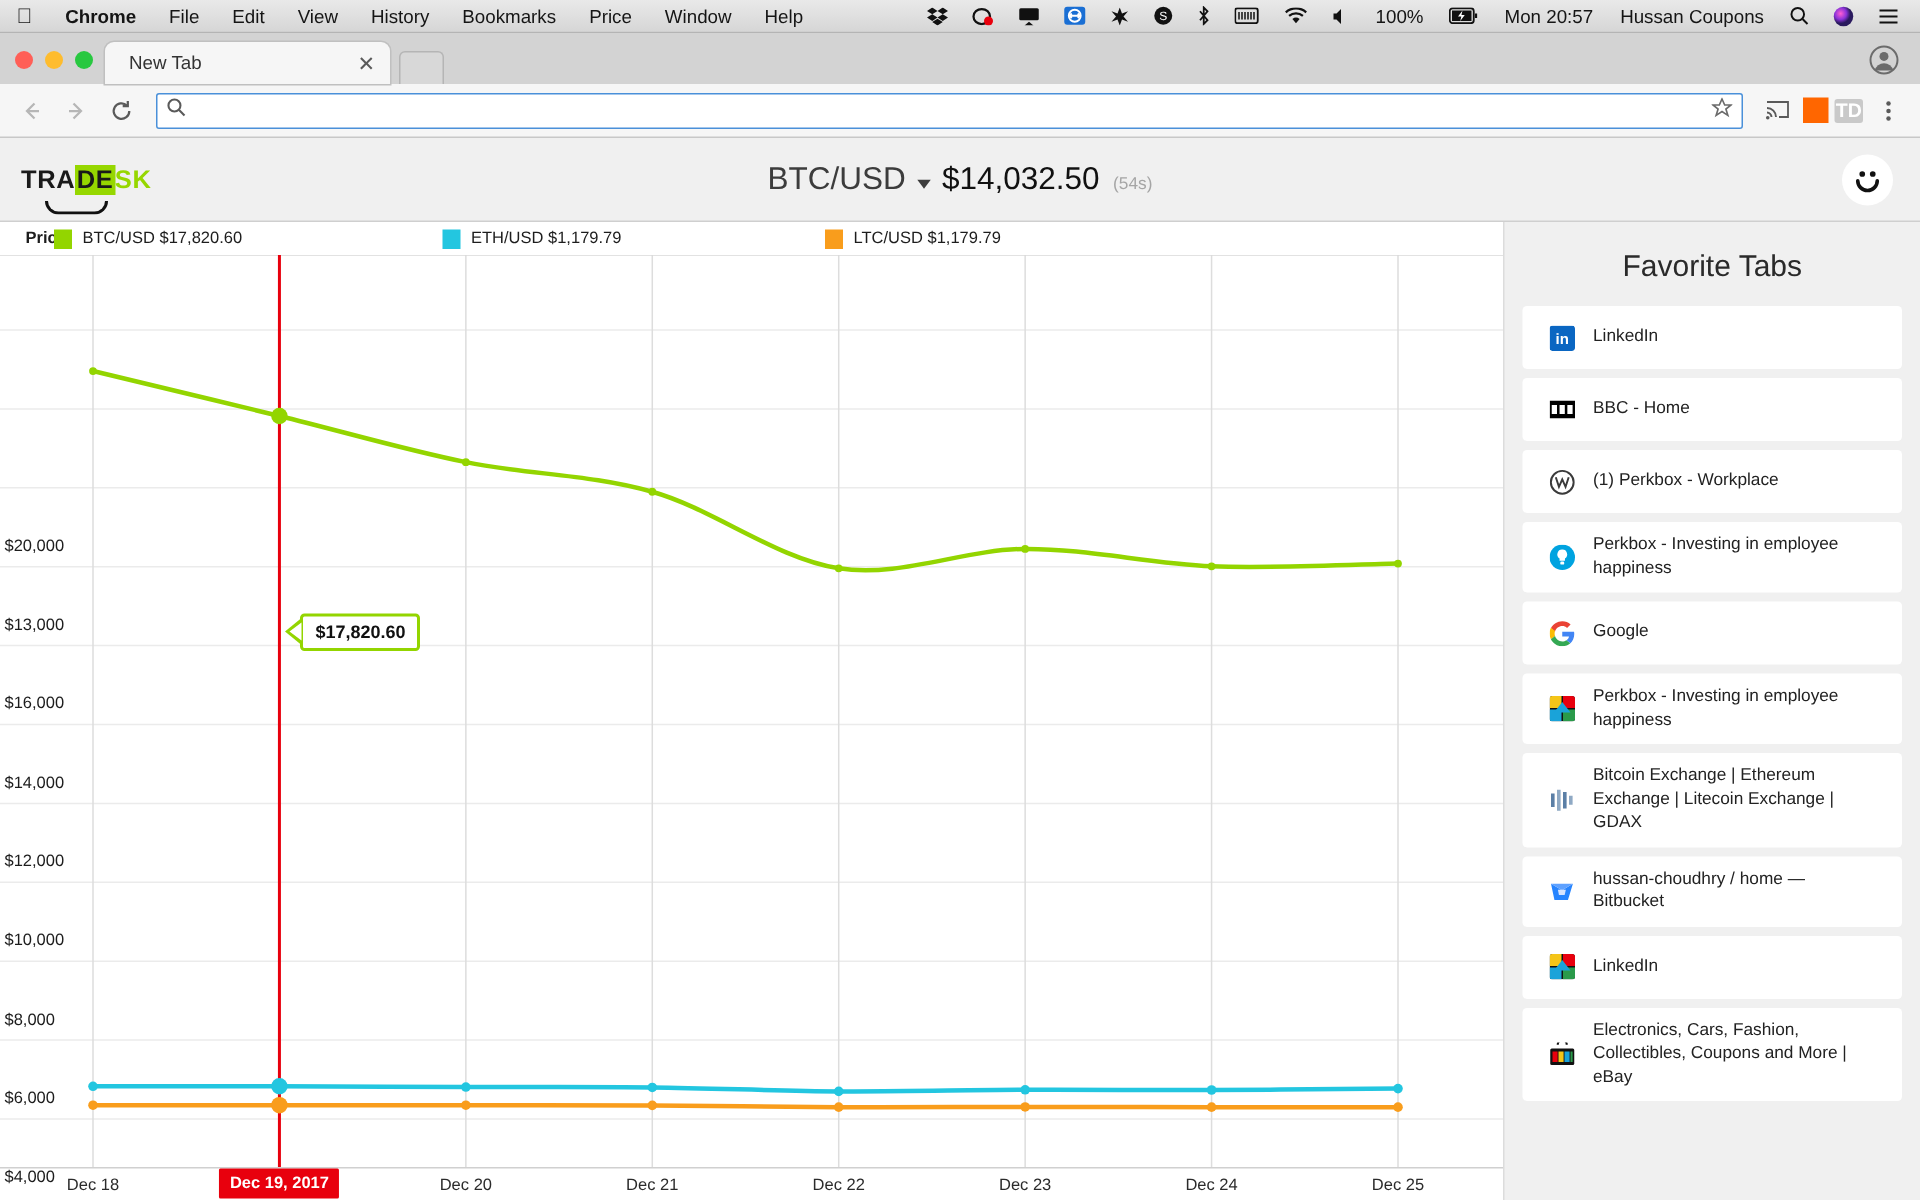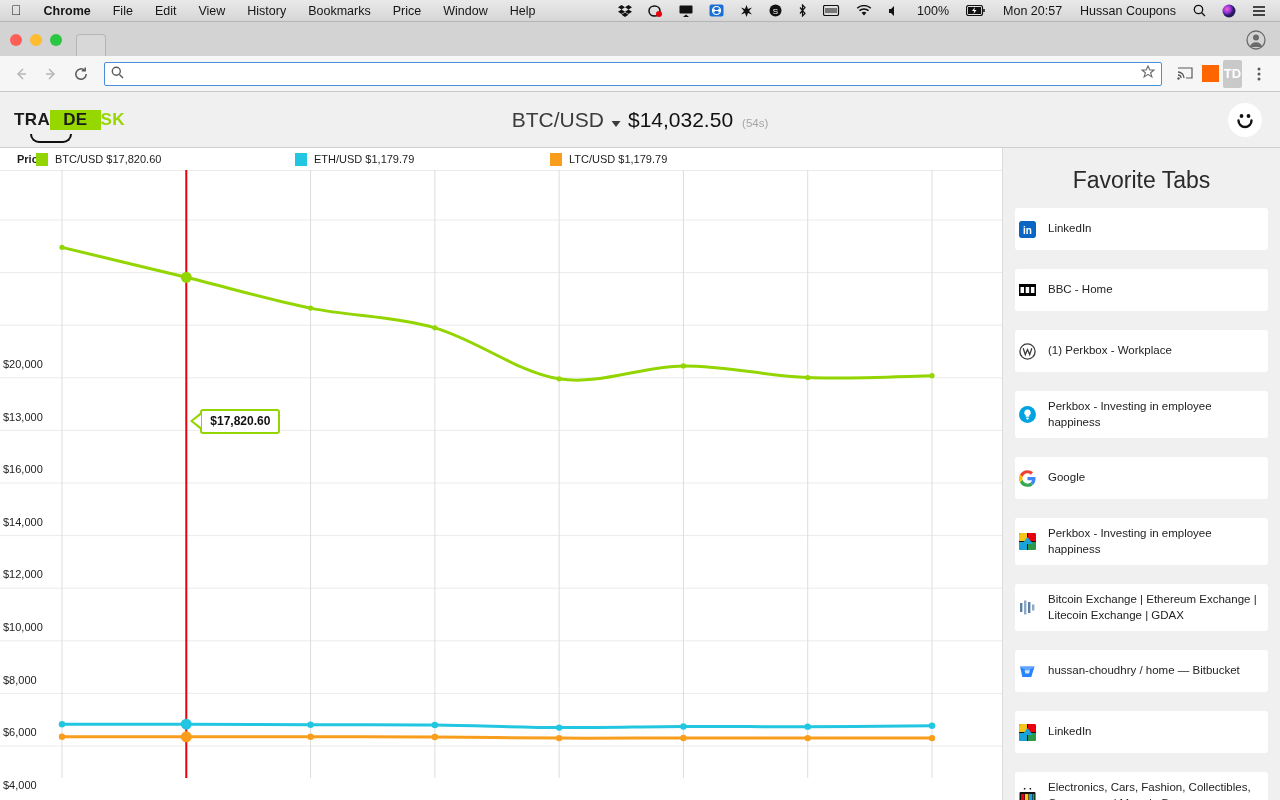--- a/index.html
+++ b/index.html
@@ -79,34 +79,34 @@
     margin: 0 6px; gap: 6px;
   }
   .omnibox input {
     flex: 1; border: none; outline: none; font-size: 12.5px;
     font-family: "Liberation Sans", sans-serif; color: #202020;
     background: transparent;
   }
   .star-btn { color: #6b6b6b; font-size: 13px; }
   .ext-orange { width: 17px; height: 17px; background: #ff6600; }
   .ext-td {
-    width: 19px; height: 28px; background: #c9c9c9; color: #fff;
+    width: 19px; height: 16px; background: #c9c9c9; color: #fff;
     font-size: 13px; font-weight: bold; display: flex;
     align-items: center; justify-content: center; border-radius: 2px;
   }
 
   
   .app-header {
     height: 56px; width: 1280px; background: #f0f0f0;
     border-bottom: 1px solid #cfcfcf;
     display: flex; align-items: center; position: relative;
   }
   .logo { padding-left: 14px; font-size: 17px; font-weight: bold;
           letter-spacing: .4px; color: #1a1a1a; display:flex; align-items:flex-end;}
-  .logo .de { background: #96d700; padding: 0 13px; position: relative; }
+  .logo .de { background: #96d700; padding: 0 1px; position: relative; }
   .logo .sk { color: #96d700; }
   .logo .smile {
     position: absolute; left: 30px; bottom: 4px; width: 42px; height: 9px;
     border: 2px solid #111; border-top: none;
     border-radius: 0 0 40px 40px;
   }
   .ticker {
     position: absolute; left: 0; right: 0;
     display: flex; align-items: baseline; justify-content: center;
     gap: 9px; pointer-events: none;
@@ -178,27 +178,27 @@
     border-right: 8px solid #000; z-index: 1;
   }
 
   
   .sidebar {
     width: 278px; height: 652px; background: #f0f0f0;
     border-left: 1px solid #dcdcdc; padding: 10px 12px 0;
     overflow: hidden;
   }
   .sb-title {
-    text-align: center; font-size: 23px; color: #2a2a2a;
+    text-align: center; font-size: 20px; color: #2a2a2a;
     font-weight: 400; padding: 9px 0 14px;
   }
   .fav {
-    background: #fff; border-radius: 3px; margin-bottom: 19px;
+    background: #fff; border-radius: 3px; margin-bottom: 6px;
     min-height: 42px; display: flex; align-items: center;
-    padding: 8px 4px; gap: 12px;
+    padding: 8px 18px; gap: 12px;
   }
   .fav-ico {
     width: 17px; height: 17px; flex: 0 0 17px;
     display: flex; align-items: center; justify-content: center;
     font-size: 12px; line-height: 1; border-radius: 2px; overflow: hidden;
   }
   .fav-label { font-size: 11.5px; color: #222; line-height: 1.35; }
 </style>
 <style>.tooltip::before,.tooltip::after{display:none}</style></head>
 <body>
@@ -309,20 +309,24 @@
         </svg>
     </span>
   </div>
 </div>
 
 <div class="tabstrip">
   <div class="traffic">
     <span class="tl r"></span>
     <span class="tl y"></span>
     <span class="tl g"></span>
+  </div>
+  <div class="tab">
+    <span class="tab-title">New Tab</span>
+    <span class="tab-close">✕</span>
   </div>
   <div class="newtab"></div>
   <div class="profile-btn">
     <svg width="20" height="20" viewBox="0 0 20 20">
         <circle cx="10" cy="10" r="9" fill="none" stroke="#6b6b6b" stroke-width="1.3"></circle>
         <circle cx="10" cy="7.6" r="3" fill="#6b6b6b"></circle>
         <path d="M3.8 17a6.4 6.4 0 0 1 12.4 0" fill="#6b6b6b"></path>
       </svg>
   </div>
 </div>
@@ -491,20 +495,30 @@
         <div class="ylabel" style="top: 321.2px;">$16,000</div>
         <div class="ylabel" style="top: 268.6px;">$13,000</div>
         <div class="ylabel" style="top: 216px;">$20,000</div>
       </div>
     <div id="tooltips">
         <div class="tooltip" style="border-color: rgb(147, 213, 0); left: 200.286px; top: 261.318px; --none: 1;">$17,820.60</div>
         <span style="position: absolute; left: 190.286px; top: 273.318px; transform: translateY(-50%); width: 0px; height: 0px; border-top: 9px solid transparent; border-bottom: 9px solid transparent; border-right: 11px solid rgb(147, 213, 0); z-index: 9;"></span>
         <span style="position: absolute; left: 193.286px; top: 273.318px; transform: translateY(-50%); width: 0px; height: 0px; border-top: 6px solid transparent; border-bottom: 6px solid transparent; border-right: 8px solid rgb(255, 255, 255); z-index: 11;"></span>
       </div>
 
+    <div class="xaxis" id="xaxis">
+        <div class="xtick" style="left: 62px;">Dec 18</div>
+        <div class="xtick sel" style="left: 186.286px;">Dec 19, 2017</div>
+        <div class="xtick" style="left: 310.571px;">Dec 20</div>
+        <div class="xtick" style="left: 434.857px;">Dec 21</div>
+        <div class="xtick" style="left: 559.143px;">Dec 22</div>
+        <div class="xtick" style="left: 683.429px;">Dec 23</div>
+        <div class="xtick" style="left: 807.714px;">Dec 24</div>
+        <div class="xtick" style="left: 932px;">Dec 25</div>
+      </div>
   </div>
 
   <div class="sidebar">
     <div class="sb-title">Favorite Tabs</div>
     <div id="fav-list">
         <div class="fav">
           <span class="fav-ico">
             <svg width="17" height="17" viewBox="0 0 17 17">
               <rect width="17" height="17" rx="2" fill="#0a66c2"></rect>
               <text x="8.5" y="12.5" font-size="10" font-weight="bold" fill="#fff" text-anchor="middle" font-family="Liberation Sans">in</text>

